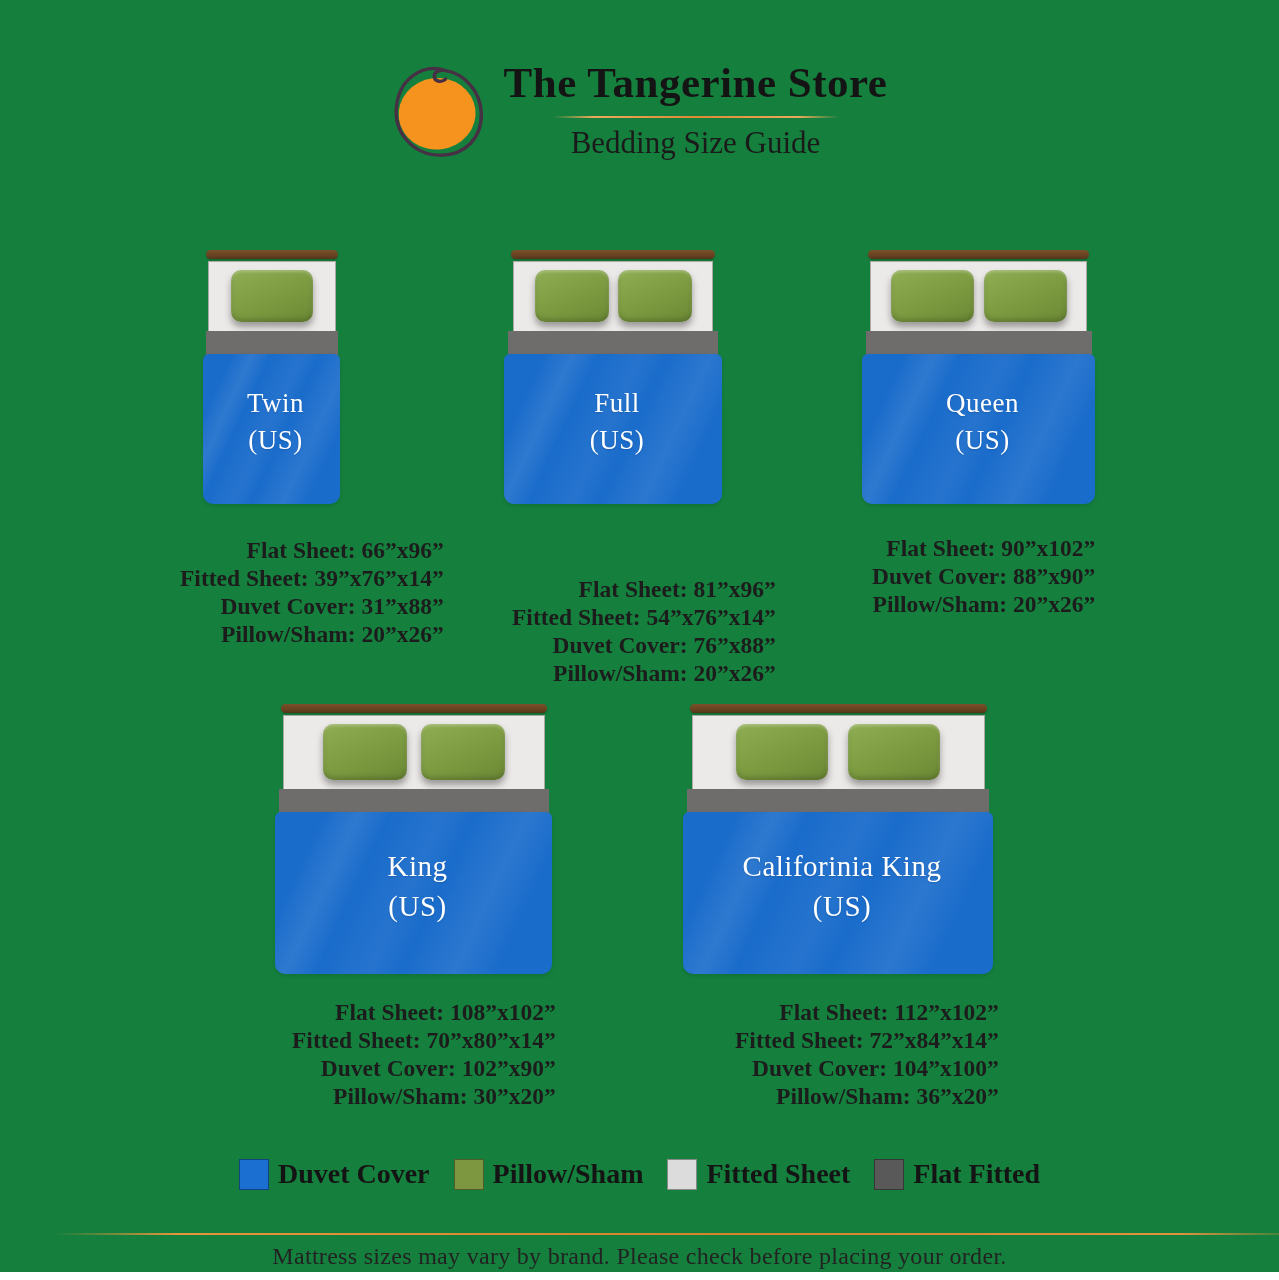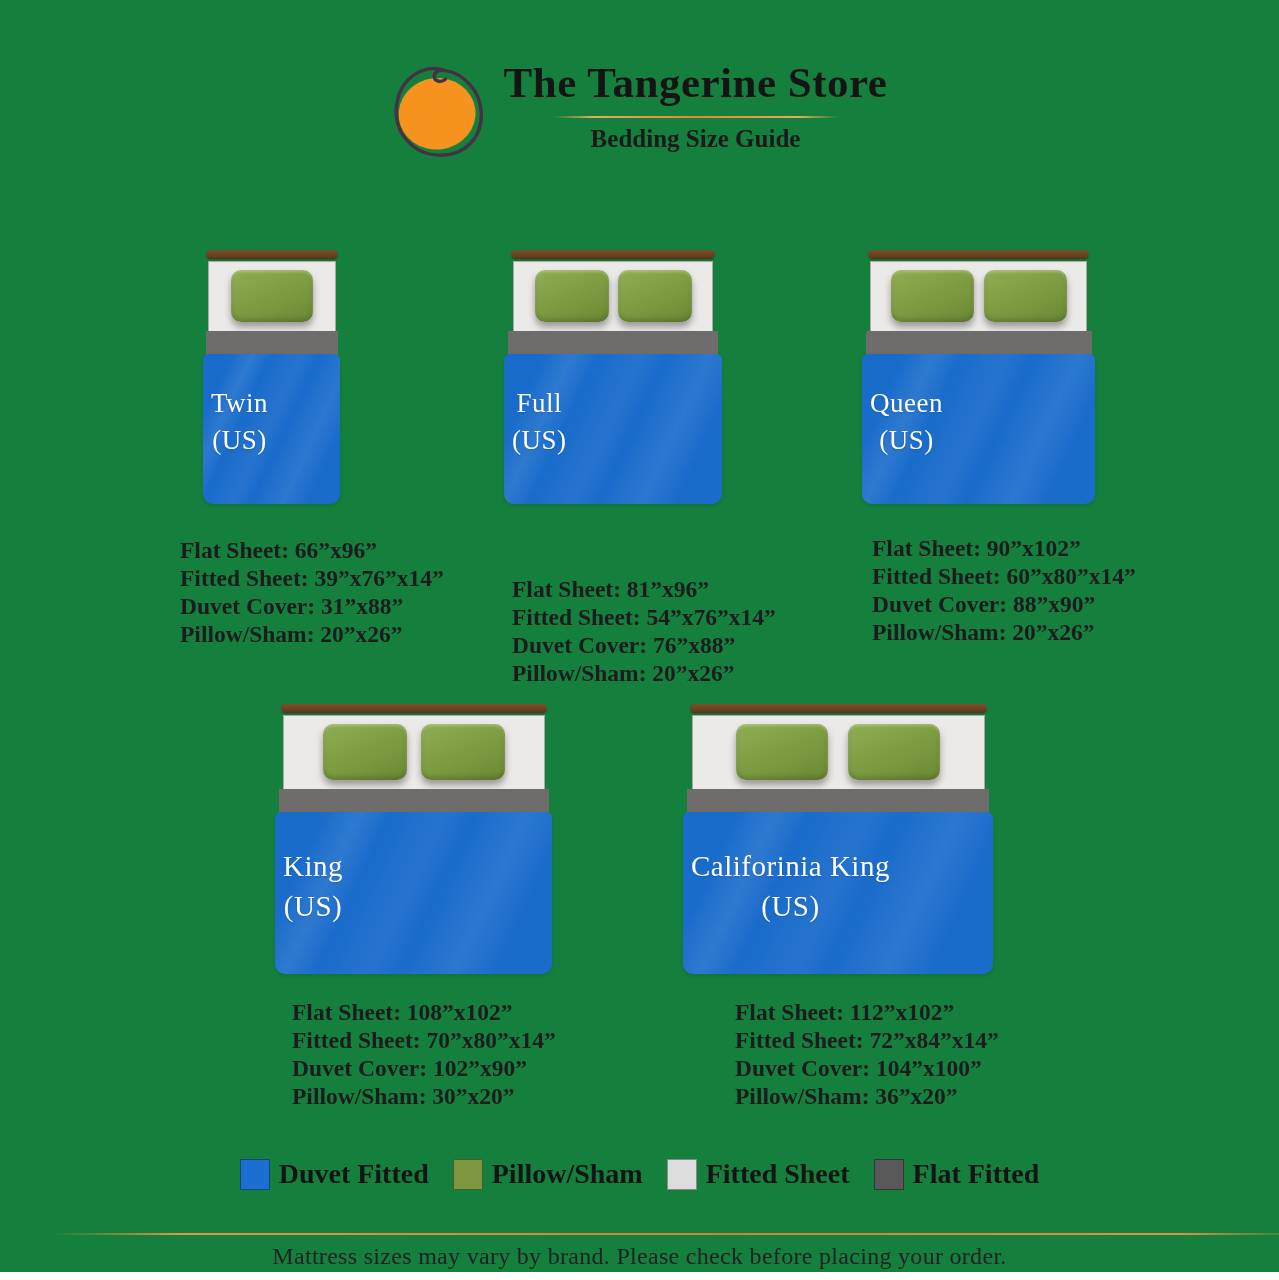--- a/index.html
+++ b/index.html
@@ -23,21 +23,21 @@
   .header-text{margin-left:18px;text-align:center;}
   .store-name{
     margin:0; font-size:43px; font-weight:600; letter-spacing:0.5px;
     color:#141414; line-height:1.15; white-space:nowrap;
   }
   .title-divider{
     height:2px; width:286px; margin:9px auto 7px auto;
     background:linear-gradient(90deg, rgba(238,177,105,0) 0%, #EBAA5C 14%, #DD8A33 50%, #EBAA5C 86%, rgba(238,177,105,0) 100%);
   }
   .page-title{
-    margin:0; font-size:25px; font-weight:700; color:#1a1a1a; white-space:nowrap;
+    margin:0; font-size:31px; font-weight:400; color:#1a1a1a; white-space:nowrap;
   }
 
   
   .bed-group{
     position:absolute;
     display:flex; flex-direction:column; align-items:center;
   }
   .headboard{
     width:calc(var(--mw) + 4px); height:9px;
     background:linear-gradient(180deg,#7b4f29 0%,#64401f 70%,#53341a 100%);
@@ -70,42 +70,42 @@
   .duvet{
     width:100%; height:var(--dh);
     margin-top:-1px;
     border-radius:6px 6px 10px 10px;
     background:
       linear-gradient(115deg,
         rgba(255,255,255,0) 14%, rgba(255,255,255,0.09) 24%, rgba(255,255,255,0) 33%,
         rgba(255,255,255,0.05) 48%, rgba(255,255,255,0) 57%,
         rgba(255,255,255,0.08) 72%, rgba(255,255,255,0) 84%),
       #1A6CCB;
-    display:flex; align-items:center;
+    display:flex; justify-content:center; align-items:center;
     padding-bottom:14px; box-sizing:border-box;
     box-shadow:0 2px 4px rgba(0,0,0,0.12);
     padding-left:8px;
   }
   .duvet-label{
     color:#ffffff; text-align:center;
     font-size:var(--fs); line-height:1.38; letter-spacing:0.5px;
     text-shadow:0 1px 2px rgba(0,0,0,0.15);
   }
 
   .bed--twin   { left:203px; top:250px; width:137px; --mw:128px; --bw:132px; --mh:70px; --dh:150px; --pw:82px; --ph:52px; --pg:8px;  --fs:27px; }
   .bed--full   { left:504px; top:250px; width:218px; --mw:200px; --bw:210px; --mh:70px; --dh:150px; --pw:74px; --ph:52px; --pg:9px;  --fs:27px; }
   .bed--queen  { left:862px; top:250px; width:233px; --mw:217px; --bw:226px; --mh:70px; --dh:150px; --pw:83px; --ph:52px; --pg:10px; --fs:27px; }
   .bed--king   { left:275px; top:704px; width:277px; --mw:262px; --bw:270px; --mh:74px; --dh:162px; --pw:84px; --ph:56px; --pg:14px; --fs:29px; }
   .bed--calking{ left:683px; top:704px; width:310px; --mw:293px; --bw:302px; --mh:74px; --dh:162px; --pw:92px; --ph:56px; --pg:20px; --fs:29px; }
 
   
   .specs{
     position:absolute;
     font-size:23.5px; line-height:28px; font-weight:600;
-    color:#1c1c1c; text-align:left; white-space:nowrap;
+    color:#1c1c1c; text-align:right; white-space:nowrap;
   }
   .specs--twin   { left:180px; top:536px; }
   .specs--full   { left:512px; top:536px;margin-top:39px; }
   .specs--queen  { left:872px; top:534px; }
   .specs--king   { left:292px; top:998px; }
   .specs--calking{ left:735px; top:998px; }
 
   
   .legend{
     position:absolute; top:1158px; left:0; right:0;
@@ -200,21 +200,20 @@
     <div class="flat-band"></div>
     <div class="duvet">
       <div class="duvet-label">
         <div>Queen</div>
         <div>(US)</div>
       </div>
     </div>
   </div>
   <div class="specs specs--queen">
     <div>Flat Sheet: 90”x102”</div>
-    <div>Fitted Sheet: 60”x80”x14”</div>
     <div>Duvet Cover: 88”x90”</div>
     <div>Pillow/Sham: 20”x26”</div>
   </div>
 
   <div class="bed-group bed--king">
     <div class="headboard"></div>
     <div class="mattress">
       <div class="pillow"></div>
       <div class="pillow"></div>
     </div>
@@ -250,21 +249,21 @@
   <div class="specs specs--calking">
     <div>Flat Sheet: 112”x102”</div>
     <div>Fitted Sheet: 72”x84”x14”</div>
     <div>Duvet Cover: 104”x100”</div>
     <div>Pillow/Sham: 36”x20”</div>
   </div>
 
   <div class="legend">
     <div class="legend-item">
       <span class="legend-swatch" style="background: rgb(26, 111, 208);"></span>
-      <span class="legend-label">Duvet Fitted</span>
+      <span class="legend-label">Duvet Cover</span>
     </div>
     <div class="legend-item">
       <span class="legend-swatch" style="background: rgb(124, 151, 64);"></span>
       <span class="legend-label">Pillow/Sham</span>
     </div>
     <div class="legend-item">
       <span class="legend-swatch" style="background: rgb(220, 220, 220);"></span>
       <span class="legend-label">Fitted Sheet</span>
     </div>
     <div class="legend-item">

